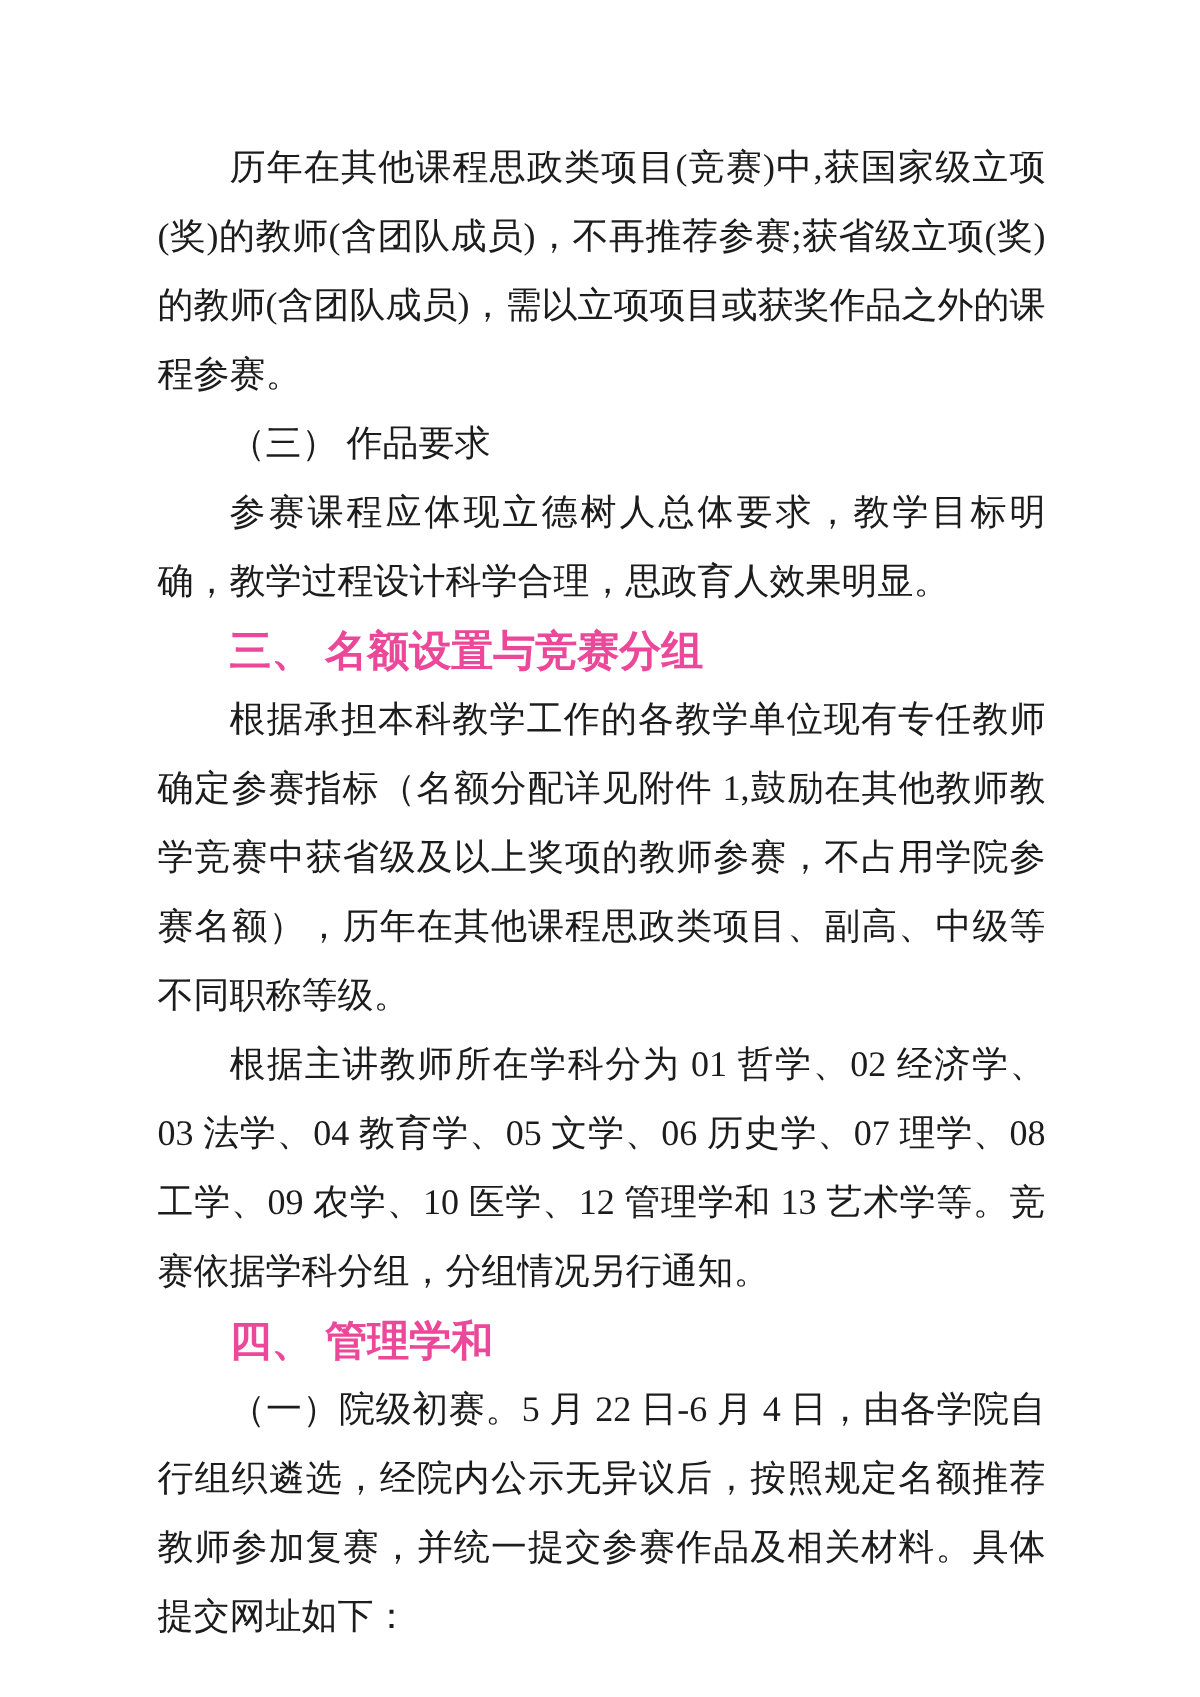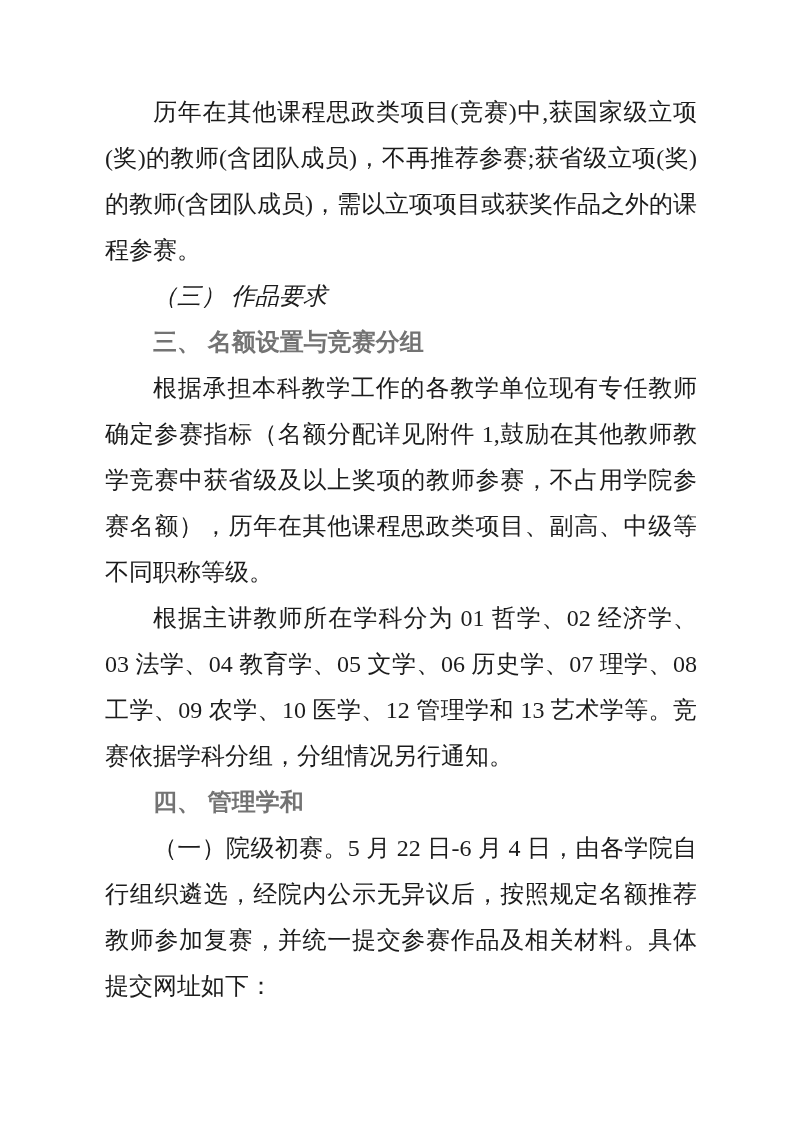--- a/index.html
+++ b/index.html
@@ -21,44 +21,44 @@
   }
   .para {
     margin: 0;
     font-size: 24px;
     line-height: 46px;
     text-align: justify;
     text-indent: 48px;
     word-break: break-word;
   }
   .para-kai {
-    font-style: italic;
     font-family: "Liberation Serif", "DejaVu Serif", serif;
   }
   .heading {
     margin: 0;
-    font-size: 24px;
+    font-size: 28px;
     line-height: 46px;
     text-indent: 48px;
     font-weight: bold;
     font-family: "Liberation Sans", "DejaVu Sans", sans-serif;
-    color: #737373;
+    color: #ec4899;
   }
   .lead-kai {
   }
 </style>
 </head>
 <body>
 
 <div class="page">
 
   <p class="para">历年在其他课程思政类项目(竞赛)中,获国家级立项(奖)的教师(含团队成员)，不再推荐参赛;获省级立项(奖)的教师(含团队成员)，需以立项项目或获奖作品之外的课程参赛。</p>
 
   <p class="para para-kai">（三） 作品要求</p>
 
+  <p class="para">参赛课程应体现立德树人总体要求，教学目标明确，教学过程设计科学合理，思政育人效果明显。</p>
 
   <p class="heading">三、 名额设置与竞赛分组</p>
 
   <p class="para">根据承担本科教学工作的各教学单位现有专任教师确定参赛指标（名额分配详见附件 1,鼓励在其他教师教学竞赛中获省级及以上奖项的教师参赛，不占用学院参赛名额），历年在其他课程思政类项目、副高、中级等不同职称等级。</p>
 
   <p class="para">根据主讲教师所在学科分为 01 哲学、02 经济学、03 法学、04 教育学、05 文学、06 历史学、07 理学、08 工学、09 农学、10 医学、12 管理学和 13 艺术学等。竞赛依据学科分组，分组情况另行通知。</p>
 
   <p class="heading">四、 管理学和</p>
 
 

